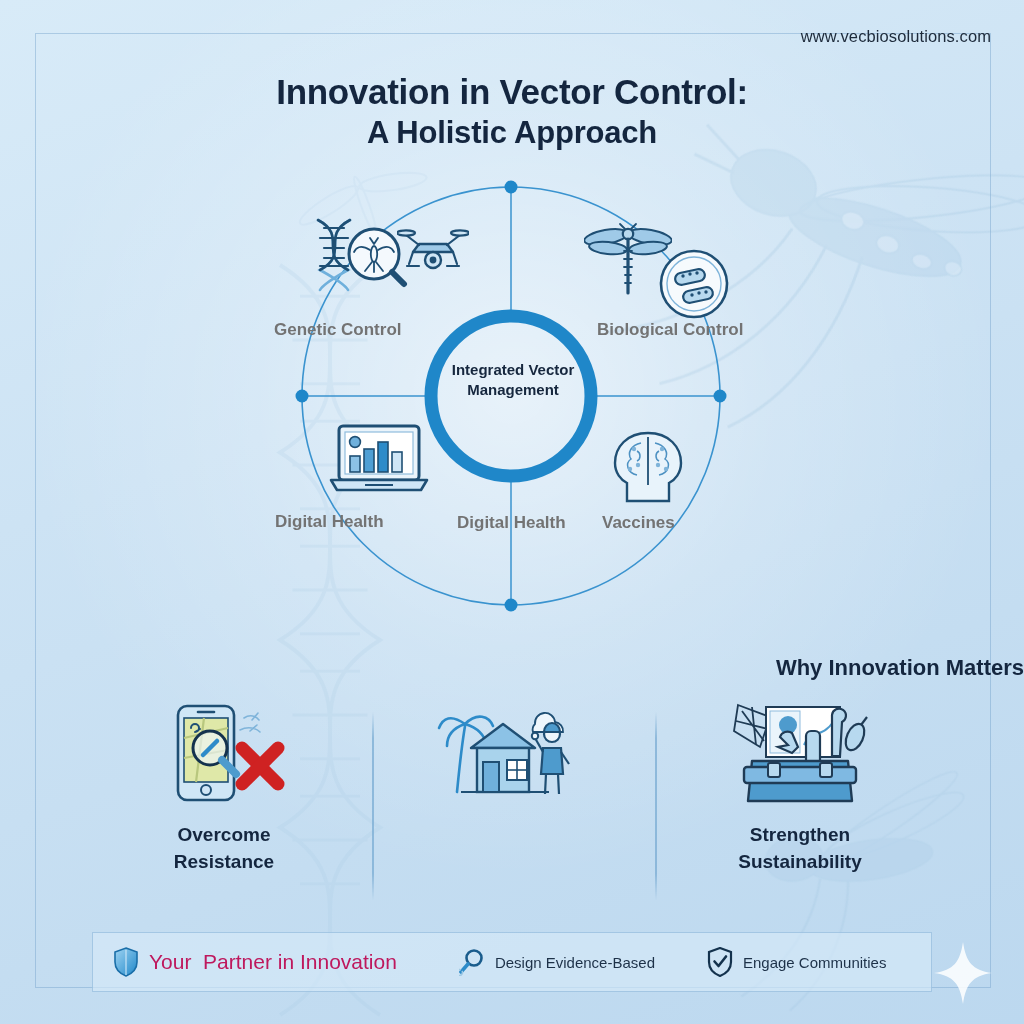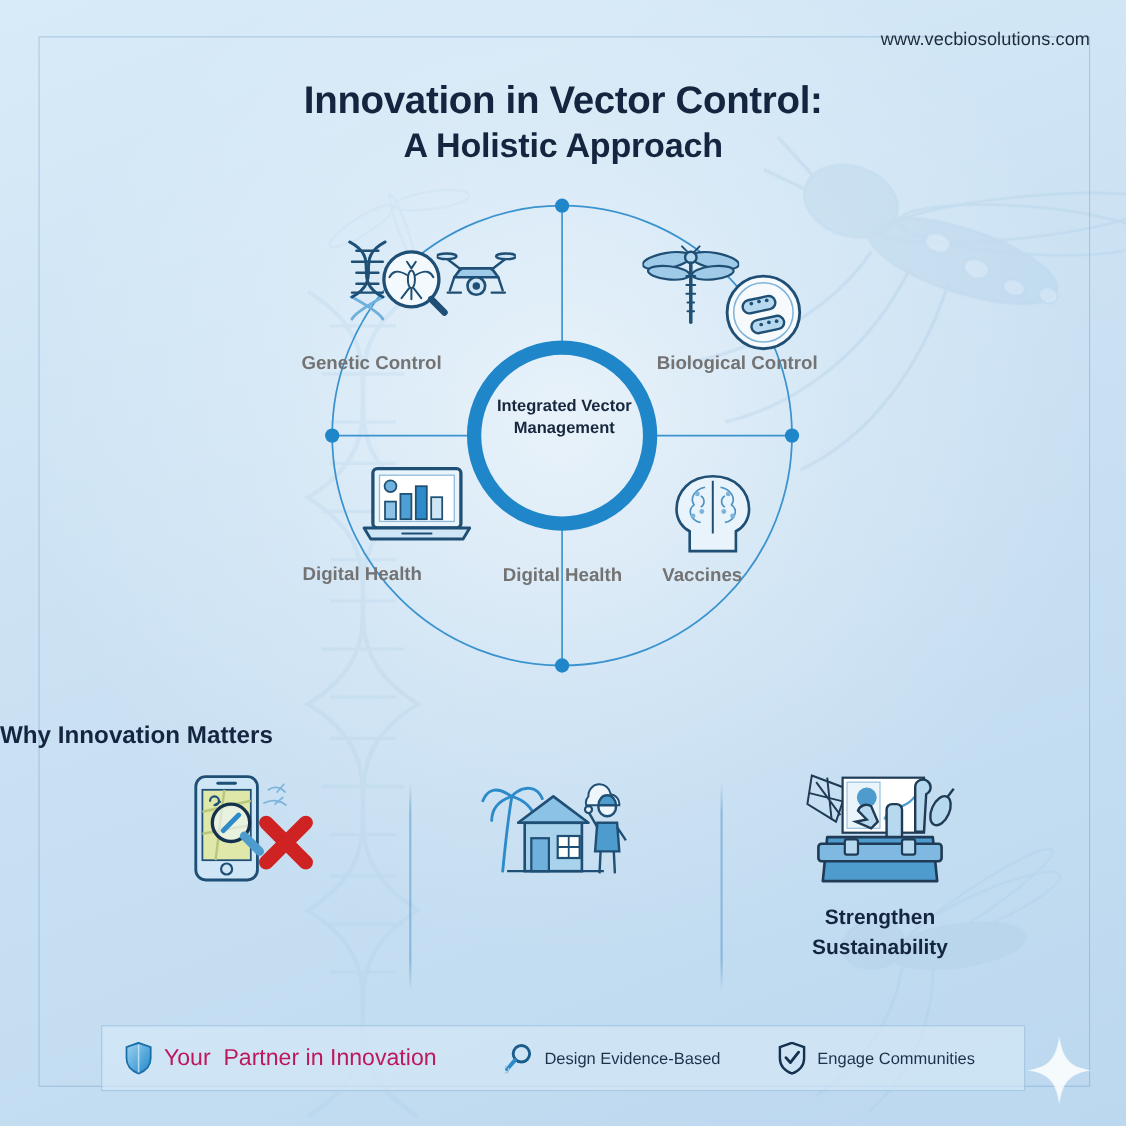--- a/index.html
+++ b/index.html
@@ -72,21 +72,21 @@
   #icon-dna     { left:28px;  top:42px; }
   #icon-drone   { left:125px; top:48px; }
   #icon-dfly    { left:312px; top:45px; }
   #icon-bact    { left:385px; top:75px; }
   #icon-laptop  { left:55px;  top:250px; }
   #icon-brain   { left:335px; top:255px; }
 
   
   #why-heading {
     position:absolute; left:0; right:0; top:655px;
-    text-align:left; font-size:22px; font-weight:bold;
+    text-align:right; font-size:22px; font-weight:bold;
     color:#14263f; z-index:6;
   }
   #why-row {
     position:absolute; left:80px; right:80px; top:700px; height:205px;
     display:flex; z-index:6;
   }
   .why-col {
     flex:1; display:flex; flex-direction:column;
     align-items:center; position:relative;
   }
@@ -371,20 +371,24 @@
         <g stroke="#7fb4da" stroke-width="1.6" fill="none" stroke-linecap="round">
           <path d="M84,16 C90,12 96,14 99,18 M92,18 l6,-7"></path>
           <path d="M80,28 C88,24 96,26 100,30 M90,29 l7,-6"></path>
         </g>
         <g stroke="#cf2222" stroke-width="13" stroke-linecap="round">
           <line x1="82" y1="46" x2="118" y2="82"></line>
           <line x1="118" y1="46" x2="82" y2="82"></line>
         </g>
       </svg>
     </div>
+    <div class="why-label">
+      <span>Overcome</span><br>
+      <span>Resistance</span>
+    </div>
   </div>
 
   <div class="why-col">
     <div class="why-icon">
       <svg width="150" height="104" viewBox="0 0 150 104">
 
         <g stroke="#2d8bc9" stroke-width="2.6" fill="none" stroke-linecap="round">
           <path d="M28,24 C24,48 22,70 20,90"></path>
           <path d="M28,22 C14,12 6,16 2,26"></path>
           <path d="M28,22 C40,10 52,14 56,24"></path>

